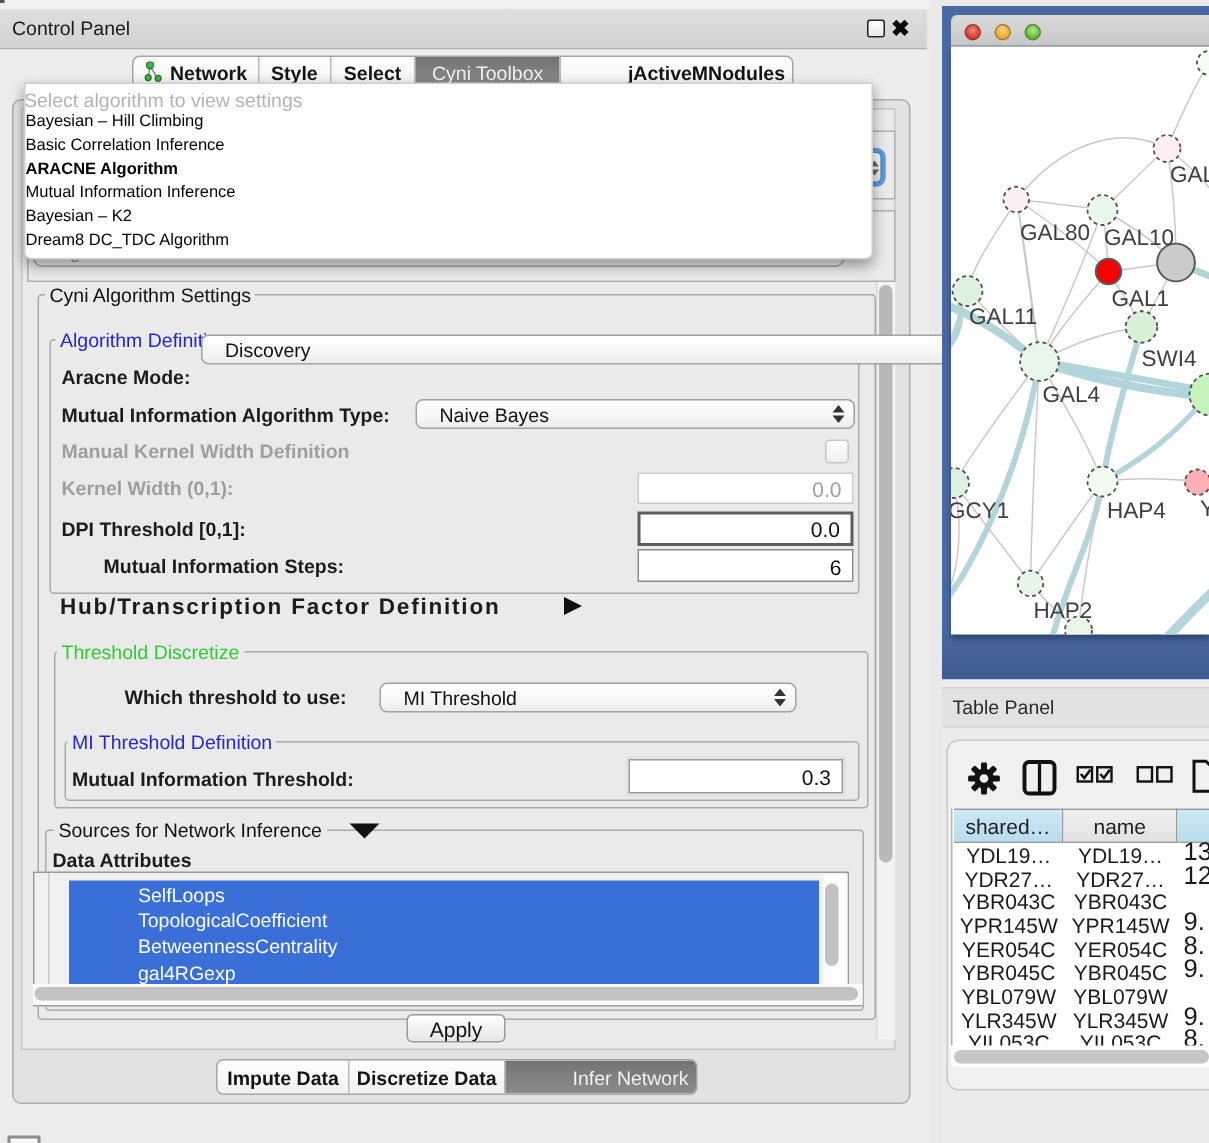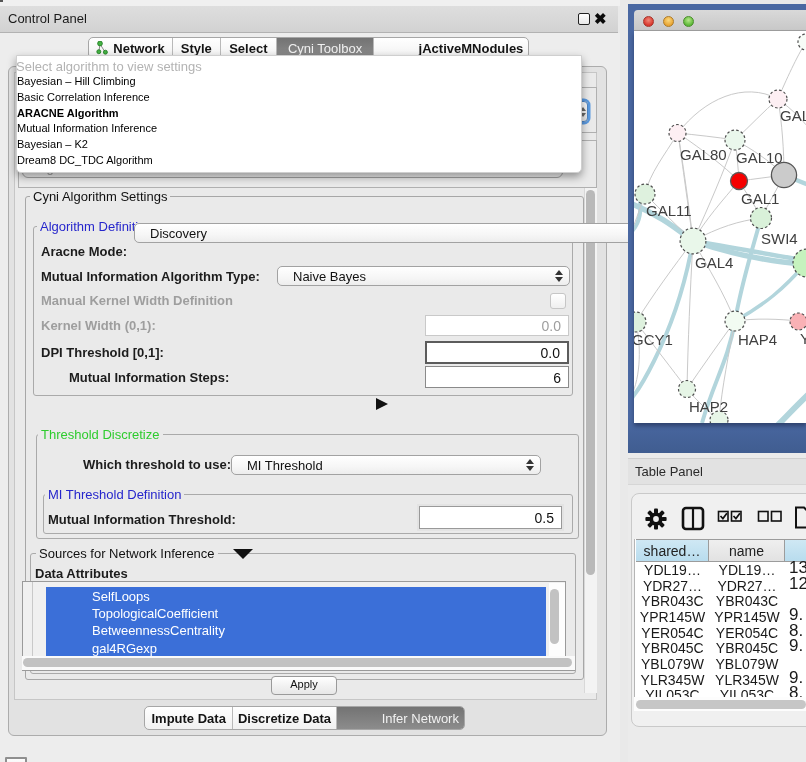--- a/index.html
+++ b/index.html
@@ -80,54 +80,55 @@
     </div>
 <div class="blab" style="left:41px;top:293px;color:#9e9e9e;">Manual Kernel Width Definition</div>
 <div class="abs" style="left:550px;top:293px;width:14px;height:14px;background:linear-gradient(#ffffff,#efefef);border:1px solid #c6c6c6;border-radius:3px;"></div>
 <div class="blab" style="left:41px;top:318px;color:#9e9e9e;">Kernel Width (0,1):</div>
 <div class="field" style="left:425px;top:315px;width:144px;height:21px;border:1px solid #c9c9c9;color:#9e9e9e;padding-top:2px;">0.0</div>
 <div class="blab" style="left:41px;top:345px;">DPI Threshold [0,1]:</div>
 <div class="field" style="left:425px;top:341px;width:144px;height:23px;border:2px solid #5c5c5c;padding-top:2px;">0.0</div>
 <div class="blab" style="left:41px;top:370px;margin-left:28px;">Mutual Information Steps:</div>
 <div class="field" style="left:425px;top:366px;width:144px;height:22px;border:1px solid #8a8a8a;padding-top:3px;">6</div>
 
+<div class="blab" style="left:40px;top:396px;font-size:15px;letter-spacing:1.2px;">Hub/Transcription Factor Definition</div>
 <div class="abs" style="left:376px;top:398px;width:0;height:0;border-top:6.5px solid transparent;border-bottom:6.5px solid transparent;border-left:12px solid #111;"></div>
 
 <div class="abs" style="left:36px;top:434px;width:541px;height:103px;border:1px solid #aaaaaa;border-radius:3px;"></div>
 <div class="grouplab" style="left:38px;top:427px;color:#2ecc2e;">Threshold Discretize</div>
 <div class="blab" style="left:83px;top:457px;">Which threshold to use:</div>
-<div class="combo" style="left:231px;top:455px;width:310px;height:20px;">
+<div class="combo" style="left:253px;top:455px;width:278px;height:20px;">
       <span class="ct">MI Threshold</span>
       <span class="stepper">
         <span style="display:block;width:0;height:0;border-left:4px solid transparent;border-right:4px solid transparent;border-bottom:5px solid #333;margin-bottom:2px;"></span>
         <span style="display:block;width:0;height:0;border-left:4px solid transparent;border-right:4px solid transparent;border-top:5px solid #333;"></span>
       </span>
     </div>
 
 <div class="abs" style="left:43px;top:494px;width:528px;height:38px;border:1px solid #aaaaaa;border-radius:3px;"></div>
 <div class="grouplab" style="left:45px;top:487px;color:#2626cc;">MI Threshold Definition</div>
 <div class="blab" style="left:48px;top:512px;">Mutual Information Threshold:</div>
-<div class="field" style="left:419px;top:506px;width:143px;height:23px;border:1px solid #999;padding-top:3px;box-shadow:0 0 0 2px #e3e3e3;">0.5</div>
+<div class="field" style="left:419px;top:506px;width:143px;height:23px;border:1px solid #999;padding-top:3px;box-shadow:0 0 0 2px #e3e3e3;">0.3</div>
 
 <div class="abs" style="left:30px;top:553px;width:544px;height:119px;border:1px solid #aaaaaa;border-radius:3px;"></div>
 <div class="grouplab" style="left:36px;top:546px;color:#111;">Sources for Network Inference</div>
 <div class="abs" style="left:233px;top:549px;width:0;height:0;border-left:10px solid transparent;border-right:10px solid transparent;border-top:10px solid #111;"></div>
 <div class="blab" style="left:35px;top:566px;">Data Attributes</div>
 
 <div class="abs" style="left:22px;top:581px;width:544px;height:89px;background:#f0f0f0;border:1px solid #9a9a9a;box-sizing:border-box;"></div>
 <div class="abs" style="left:32px;top:582px;width:1px;height:87px;background:#c9c9c9;"></div>
 <div class="abs" style="left:46px;top:587px;width:500px;height:69px;background:#3b6fd8;"></div>
 <div class="abs" style="left:51px;top:588px;font-size:13px;color:#fff;line-height:17.2px;margin-left:41px;">SelfLoops<br>TopologicalCoefficient<br>BetweennessCentrality<br>gal4RGexp</div>
 <div class="abs" style="left:549px;top:583px;width:16px;height:85px;background:#fdfdfd;"></div>
 <div class="abs" style="left:550px;top:589px;width:9px;height:55px;background:#c2c2c2;border-radius:5px;"></div>
 
 <div class="abs" style="left:22px;top:656px;width:553px;height:14px;background:#fafafa;border-bottom:1px solid #9a9a9a;"></div>
 <div class="abs" style="left:23px;top:658px;width:549px;height:9px;background:#c2c2c2;border-radius:5px;"></div>
 
-<div class="abs" style="left:271px;top:676px;width:66px;height:19px;background:linear-gradient(#ffffff,#f1f1f1 55%,#e7e7e7);border:1px solid #9a9a9a;border-radius:4px;box-sizing:border-box;text-align:center;font-size:11px;color:#111;padding-top:1px;">Apply</div>
+<div class="abs" style="left:271px;top:676px;width:66px;height:19px;background:linear-gradient(#ffffff,#f1f1f1 55%,#e7e7e7);border:1px solid #9a9a9a;border-radius:4px;box-sizing:border-box;text-align:center;font-size:14px;color:#111;padding-top:1px;">Apply</div>
 
 <div class="seg" style="left:144px;top:706px;width:319px;height:22px;">
   <div style="width:100px;text-align:center;">Impute Data</div>
       <div style="width:117px;">Discretize Data</div>
       <div class="on" style="width:100px;font-weight:normal;">Infer Network</div>
 </div>
 
 <div class="seg" style="left:88px;top:37px;width:439px;height:20px;">
   <div style="width:91px;"><svg width="13" height="14" viewBox="0 0 13 14" style="margin-right:4px;">
           <line x1="4" y1="3" x2="3" y2="10" stroke="#8a8a8a"></line>

